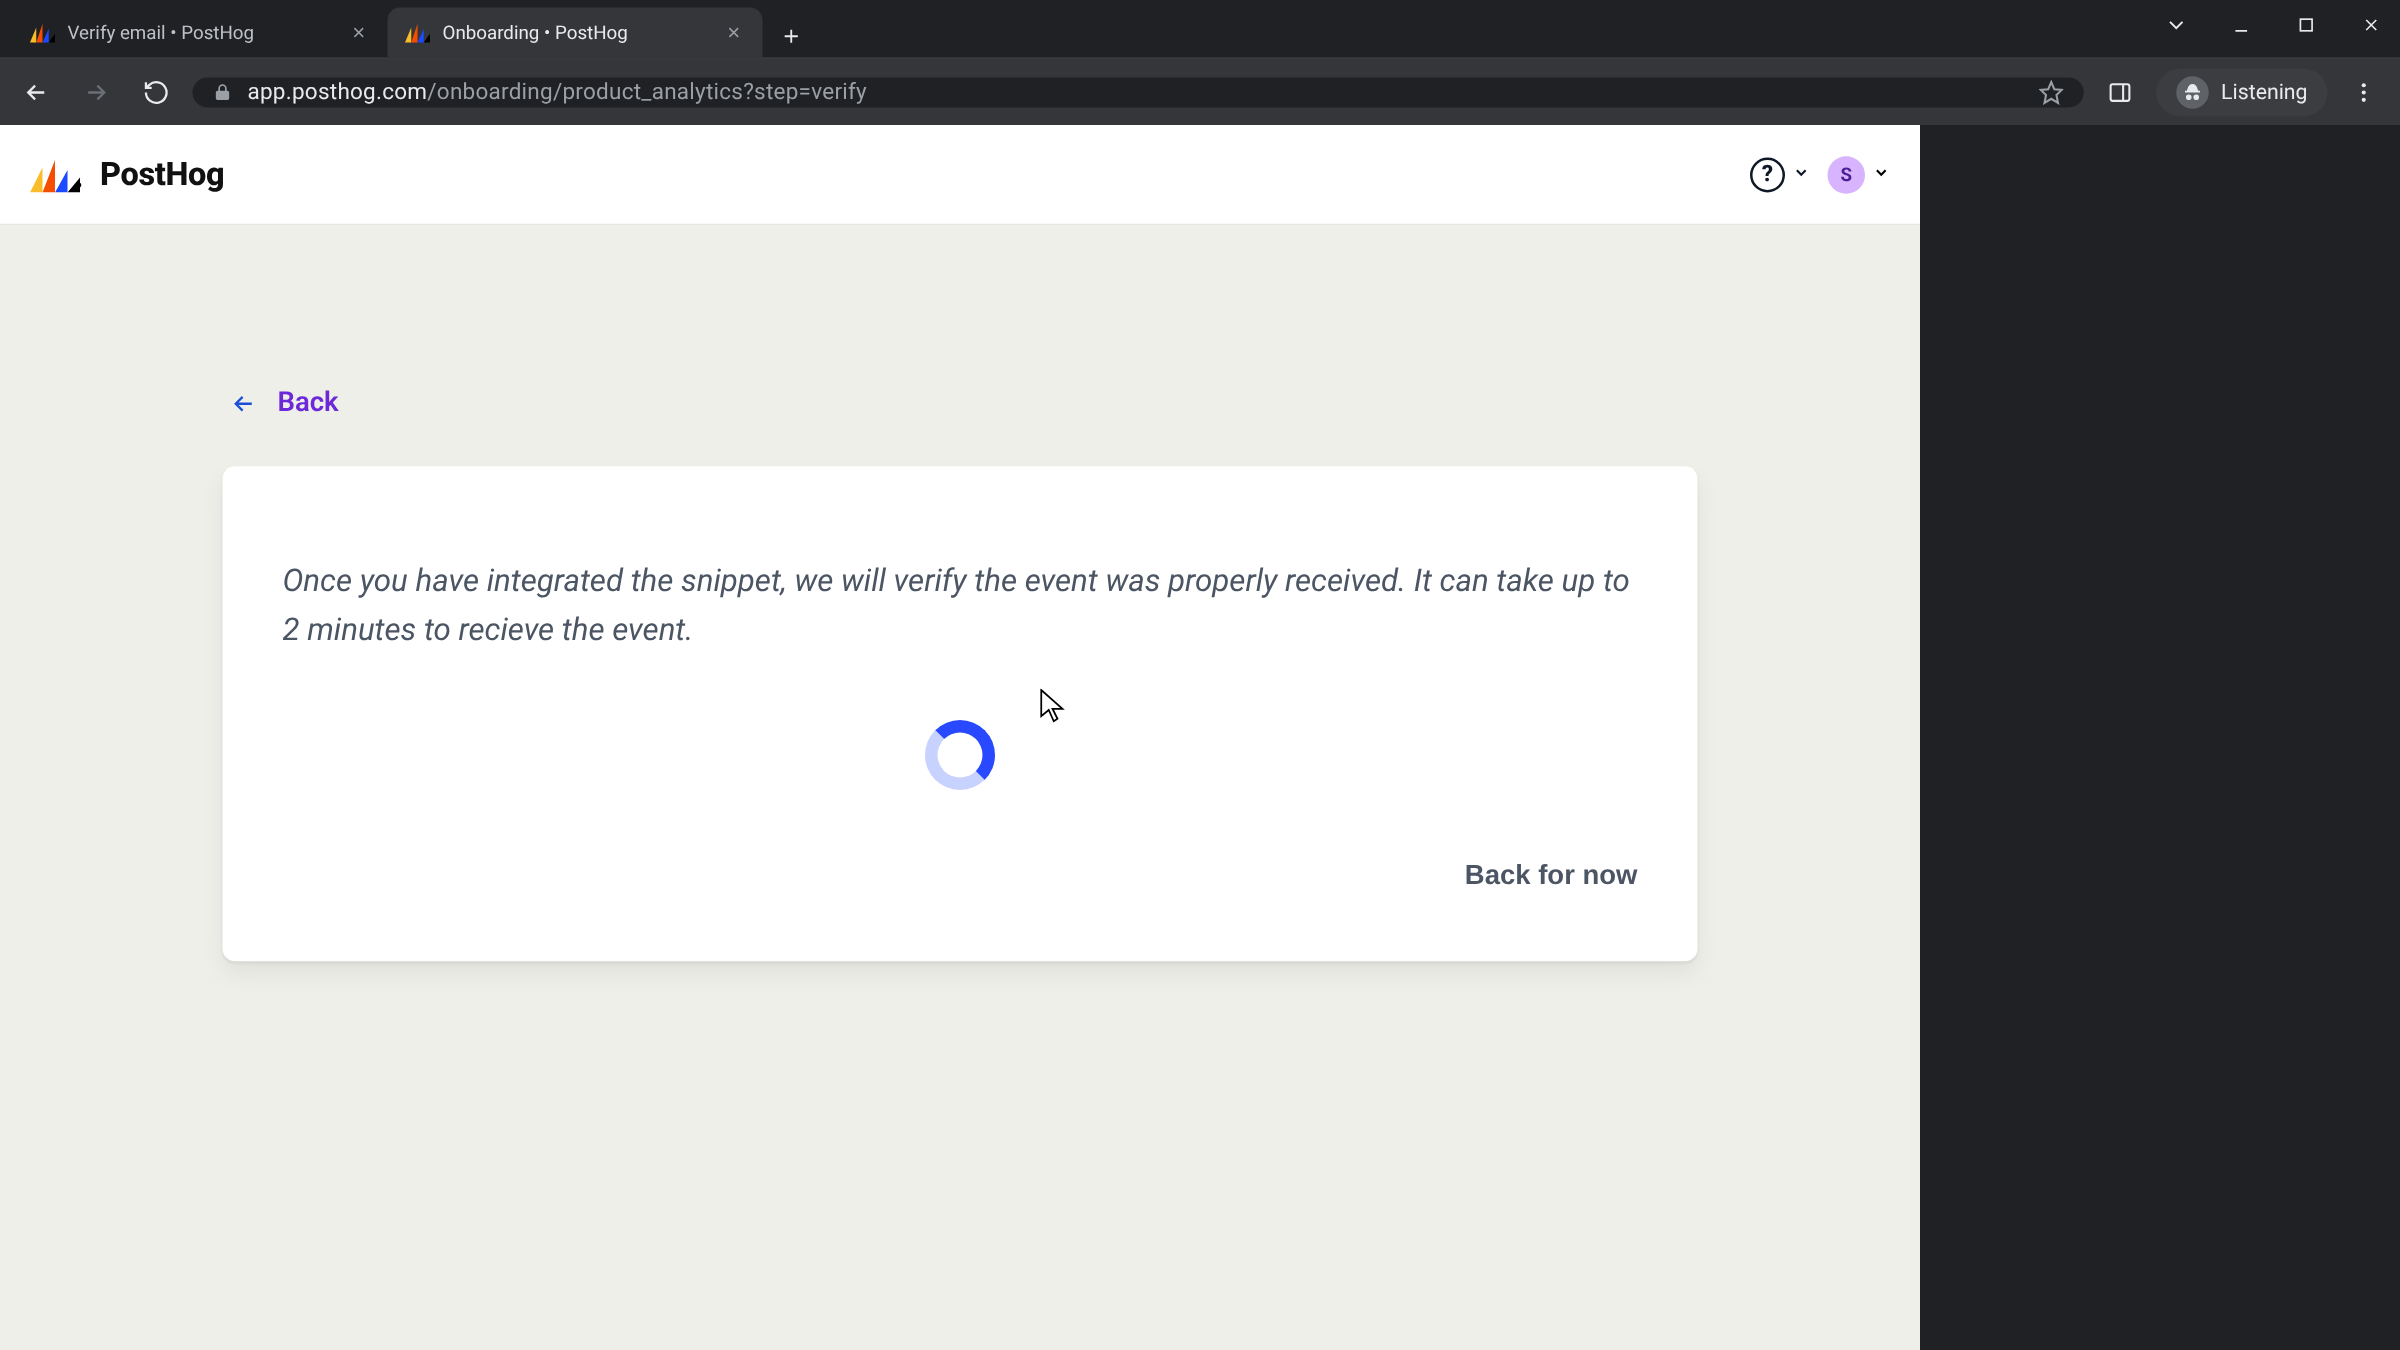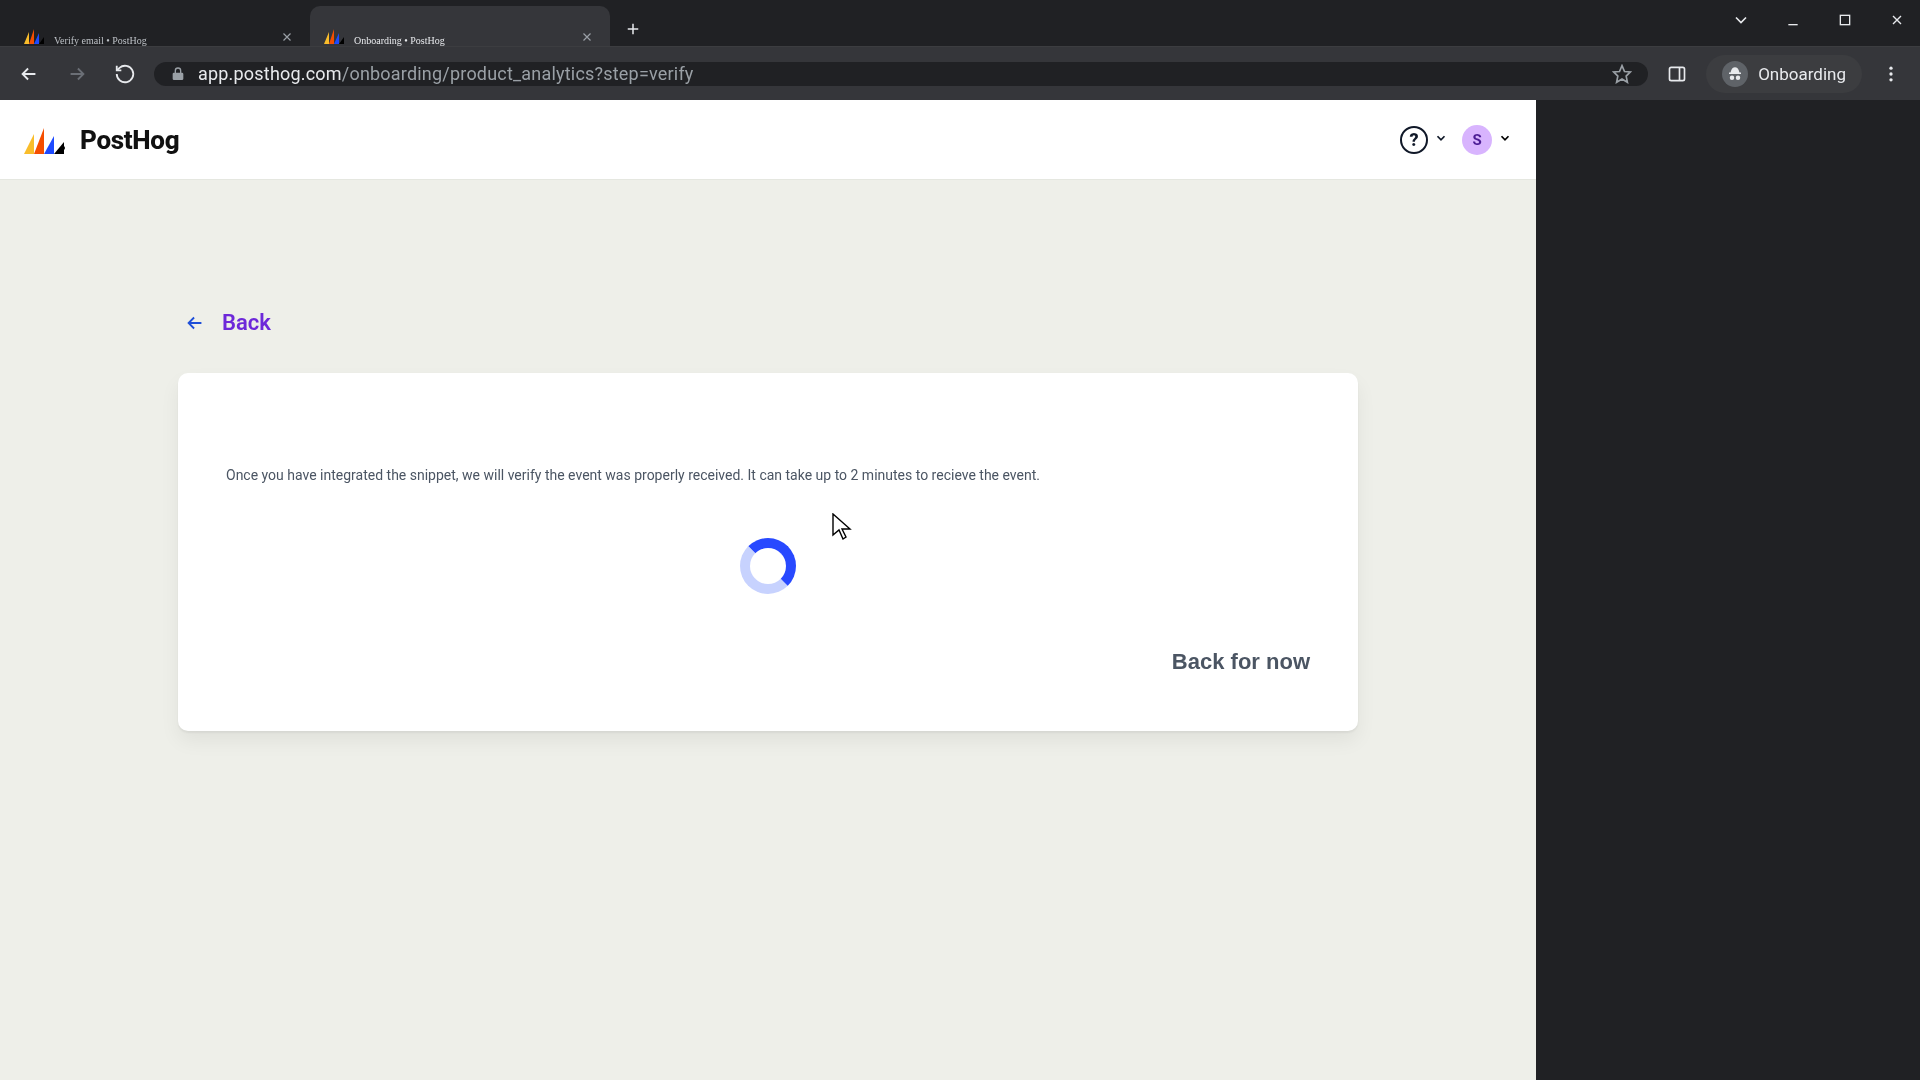--- a/index.html
+++ b/index.html
@@ -2,21 +2,21 @@
 <html><head>
 <meta charset="utf-8">
 <style>
   * { box-sizing: border-box; margin: 0; padding: 0; }
   html, body { width: 1920px; height: 1080px; overflow: hidden; font-family: -apple-system, BlinkMacSystemFont, "Segoe UI", Roboto, Helvetica, Arial, sans-serif; }
   body { background: #202124; }
 
   
   .browser-chrome { width: 100%; background: #202124; }
   .tab-strip { height: 46px; display: flex; align-items: flex-end; padding-left: 10px; position: relative; }
-  .tab { height: 40px; display: flex; align-items: flex-end; padding: 0 14px; color: #e8eaed; font-size: 10px; gap: 10px; min-width: 300px; position: relative; border-top-left-radius: 10px; border-top-right-radius: 10px; font-family: Liberation Serif, serif; }
+  .tab { height: 40px; display: flex; align-items: center; padding: 0 14px; color: #e8eaed; font-size: 15px; gap: 10px; min-width: 300px; position: relative; border-top-left-radius: 10px; border-top-right-radius: 10px; }
   .tab.inactive { background: transparent; color: #bdc1c6; }
   .tab.active { background: #35363a; }
   .tab .favicon { width: 20px; height: 20px; display: inline-flex; align-items: center; justify-content: center; }
   .tab .favicon svg { width: 20px; height: 20px; }
   .tab .title { flex: 1; white-space: nowrap; overflow: hidden; text-overflow: ellipsis; }
   .tab .close { width: 18px; height: 18px; color: #9aa0a6; display: flex; align-items: center; justify-content: center; cursor: pointer; }
   .tab .close svg { width: 14px; height: 14px; }
   .new-tab { width: 34px; height: 34px; margin-left: 6px; display: flex; align-items: center; justify-content: center; color: #e8eaed; cursor: pointer; }
   .new-tab svg { width: 18px; height: 18px; }
 
@@ -59,21 +59,21 @@
   .avatar { display:flex; align-items:center; gap:6px; cursor:pointer; }
   .avatar .circle { width:30px; height:30px; border-radius:50%; background:#d8b4fe; color:#4c1d95; display:flex; align-items:center; justify-content:center; font-weight:700; font-size:15px; }
   .avatar .caret svg { width:14px; height:14px; }
 
   .content { width: 1180px; margin: 130px auto 0; }
   .back-link { display:flex; align-items:center; gap: 16px; color:#6d28d9; font-size: 22px; font-weight:600; cursor:pointer; margin-left: 6px; }
   .back-link svg { width:22px; height:22px; }
 
   .card { background:#ffffff; border-radius: 10px; box-shadow: 0 2px 2px rgba(0,0,0,0.05), 0 10px 20px rgba(0,0,0,0.06); margin-top: 38px; padding: 48px 48px 56px; }
   .card h1 { font-size: 40px; font-weight: 800; color:#1f2937; letter-spacing:-0.3px; }
-  .card p { margin-top: 44px; font-size: 14px; line-height: 1.55; color:#4b5563; }
+  .card p { margin-top: 26px; font-size: 25px; line-height: 1.55; color:#4b5563;font-style:italic; }
 
   .spinner-wrap { display:flex; align-items:center; justify-content:center; margin: 44px 0 48px; height: 70px; position: relative; }
   .spinner { width:56px; height:56px; border-radius:50%; border:10px solid #c7d2fe; border-top-color:#2849ff; border-right-color:#2849ff; animation: spin 1s linear infinite; }
   @keyframes spin { to { transform: rotate(360deg); } }
 
   .card-footer { display:flex; justify-content:flex-end; }
   .skip { background:transparent; border:none; color:#4b5563; font-size: 22px; font-weight:600; cursor:pointer; }
 
   .cursor { position:absolute; width:20px; height:28px; pointer-events:none; }
   .cursor svg { width:20px; height:28px; }
@@ -189,21 +189,21 @@
           <rect x="3" y="4" width="18" height="16" rx="2"></rect>
           <line x1="15" y1="4" x2="15" y2="20"></line>
         </svg>
     </div>
     <div class="incognito-chip">
       <span class="incognito-icon">
         <svg viewBox="0 0 24 24" fill="#e8eaed">
             <path d="M12 3c-2.5 0-4 1.5-5 4l-1 3H4v2h16v-2h-2l-1-3c-1-2.5-2.5-4-5-4zm-4 11a3 3 0 1 0 0 6 3 3 0 0 0 0-6zm8 0a3 3 0 1 0 0 6 3 3 0 0 0 0-6z"></path>
           </svg>
       </span>
-      <span>Onboarding</span>
+      <span>Listening</span>
     </div>
     <div class="kebab">
       <svg viewBox="0 0 24 24" fill="currentColor">
           <circle cx="12" cy="5" r="2"></circle>
           <circle cx="12" cy="12" r="2"></circle>
           <circle cx="12" cy="19" r="2"></circle>
         </svg>
     </div>
   </div>
 </div>

